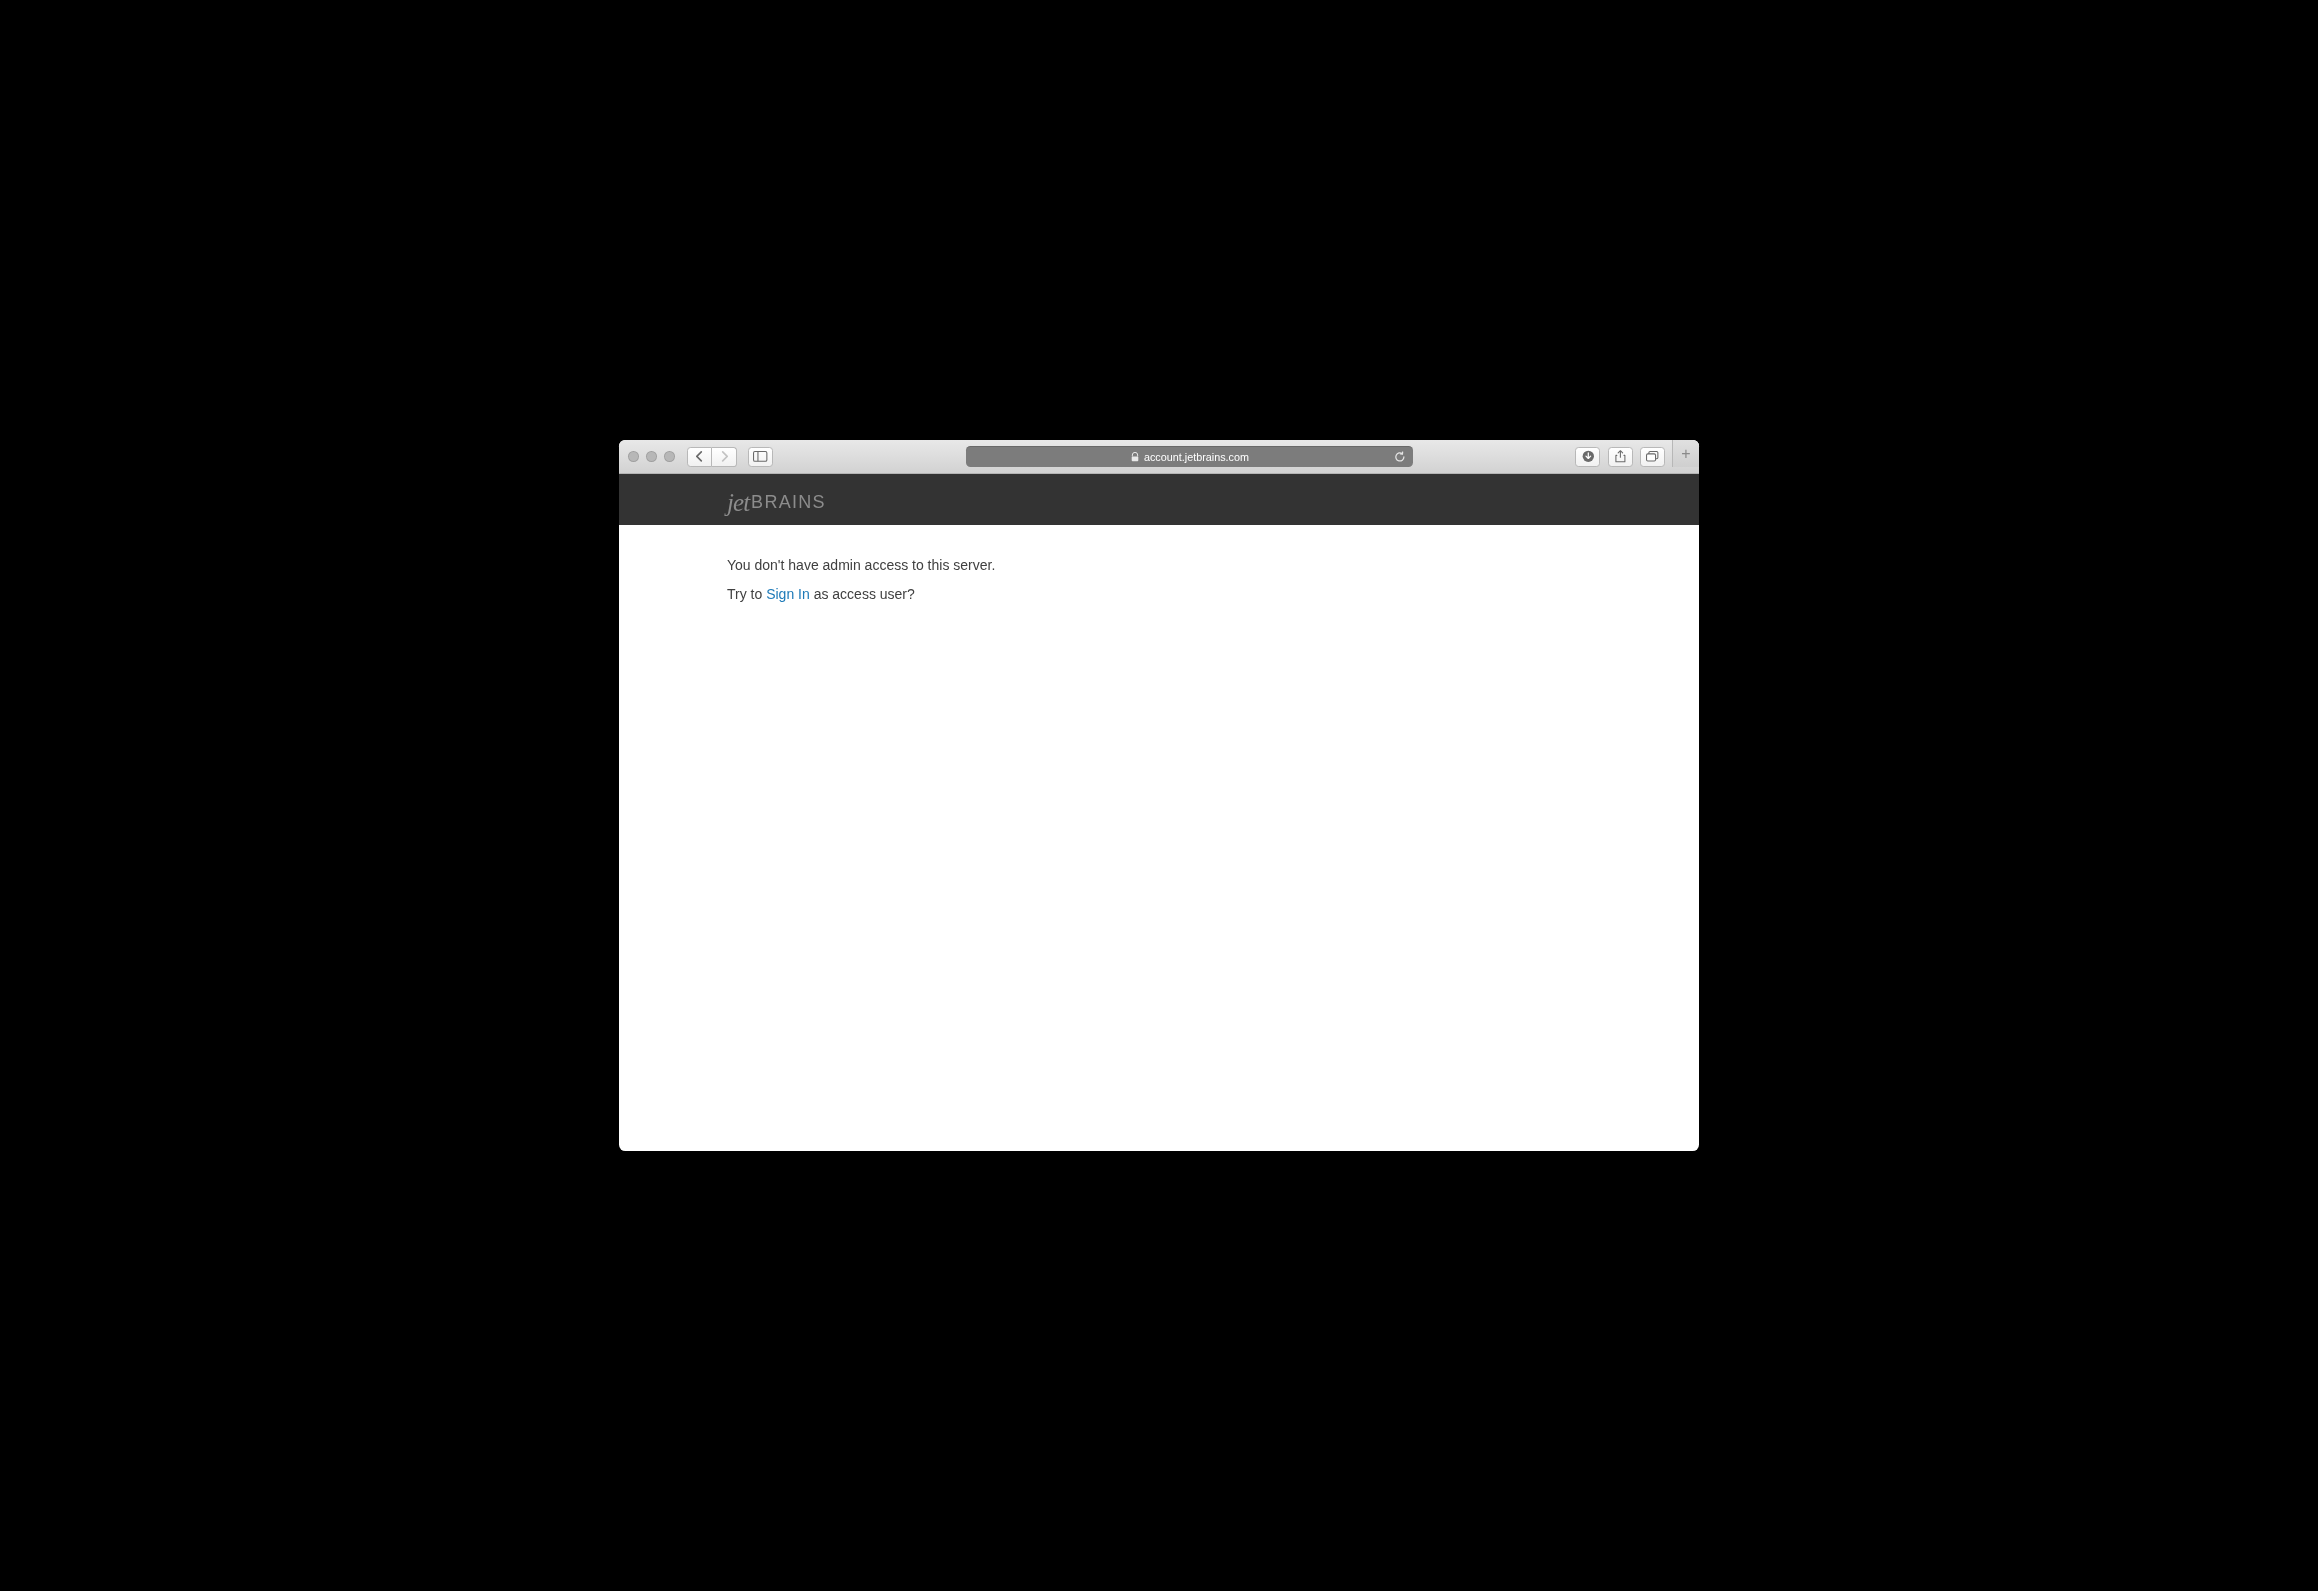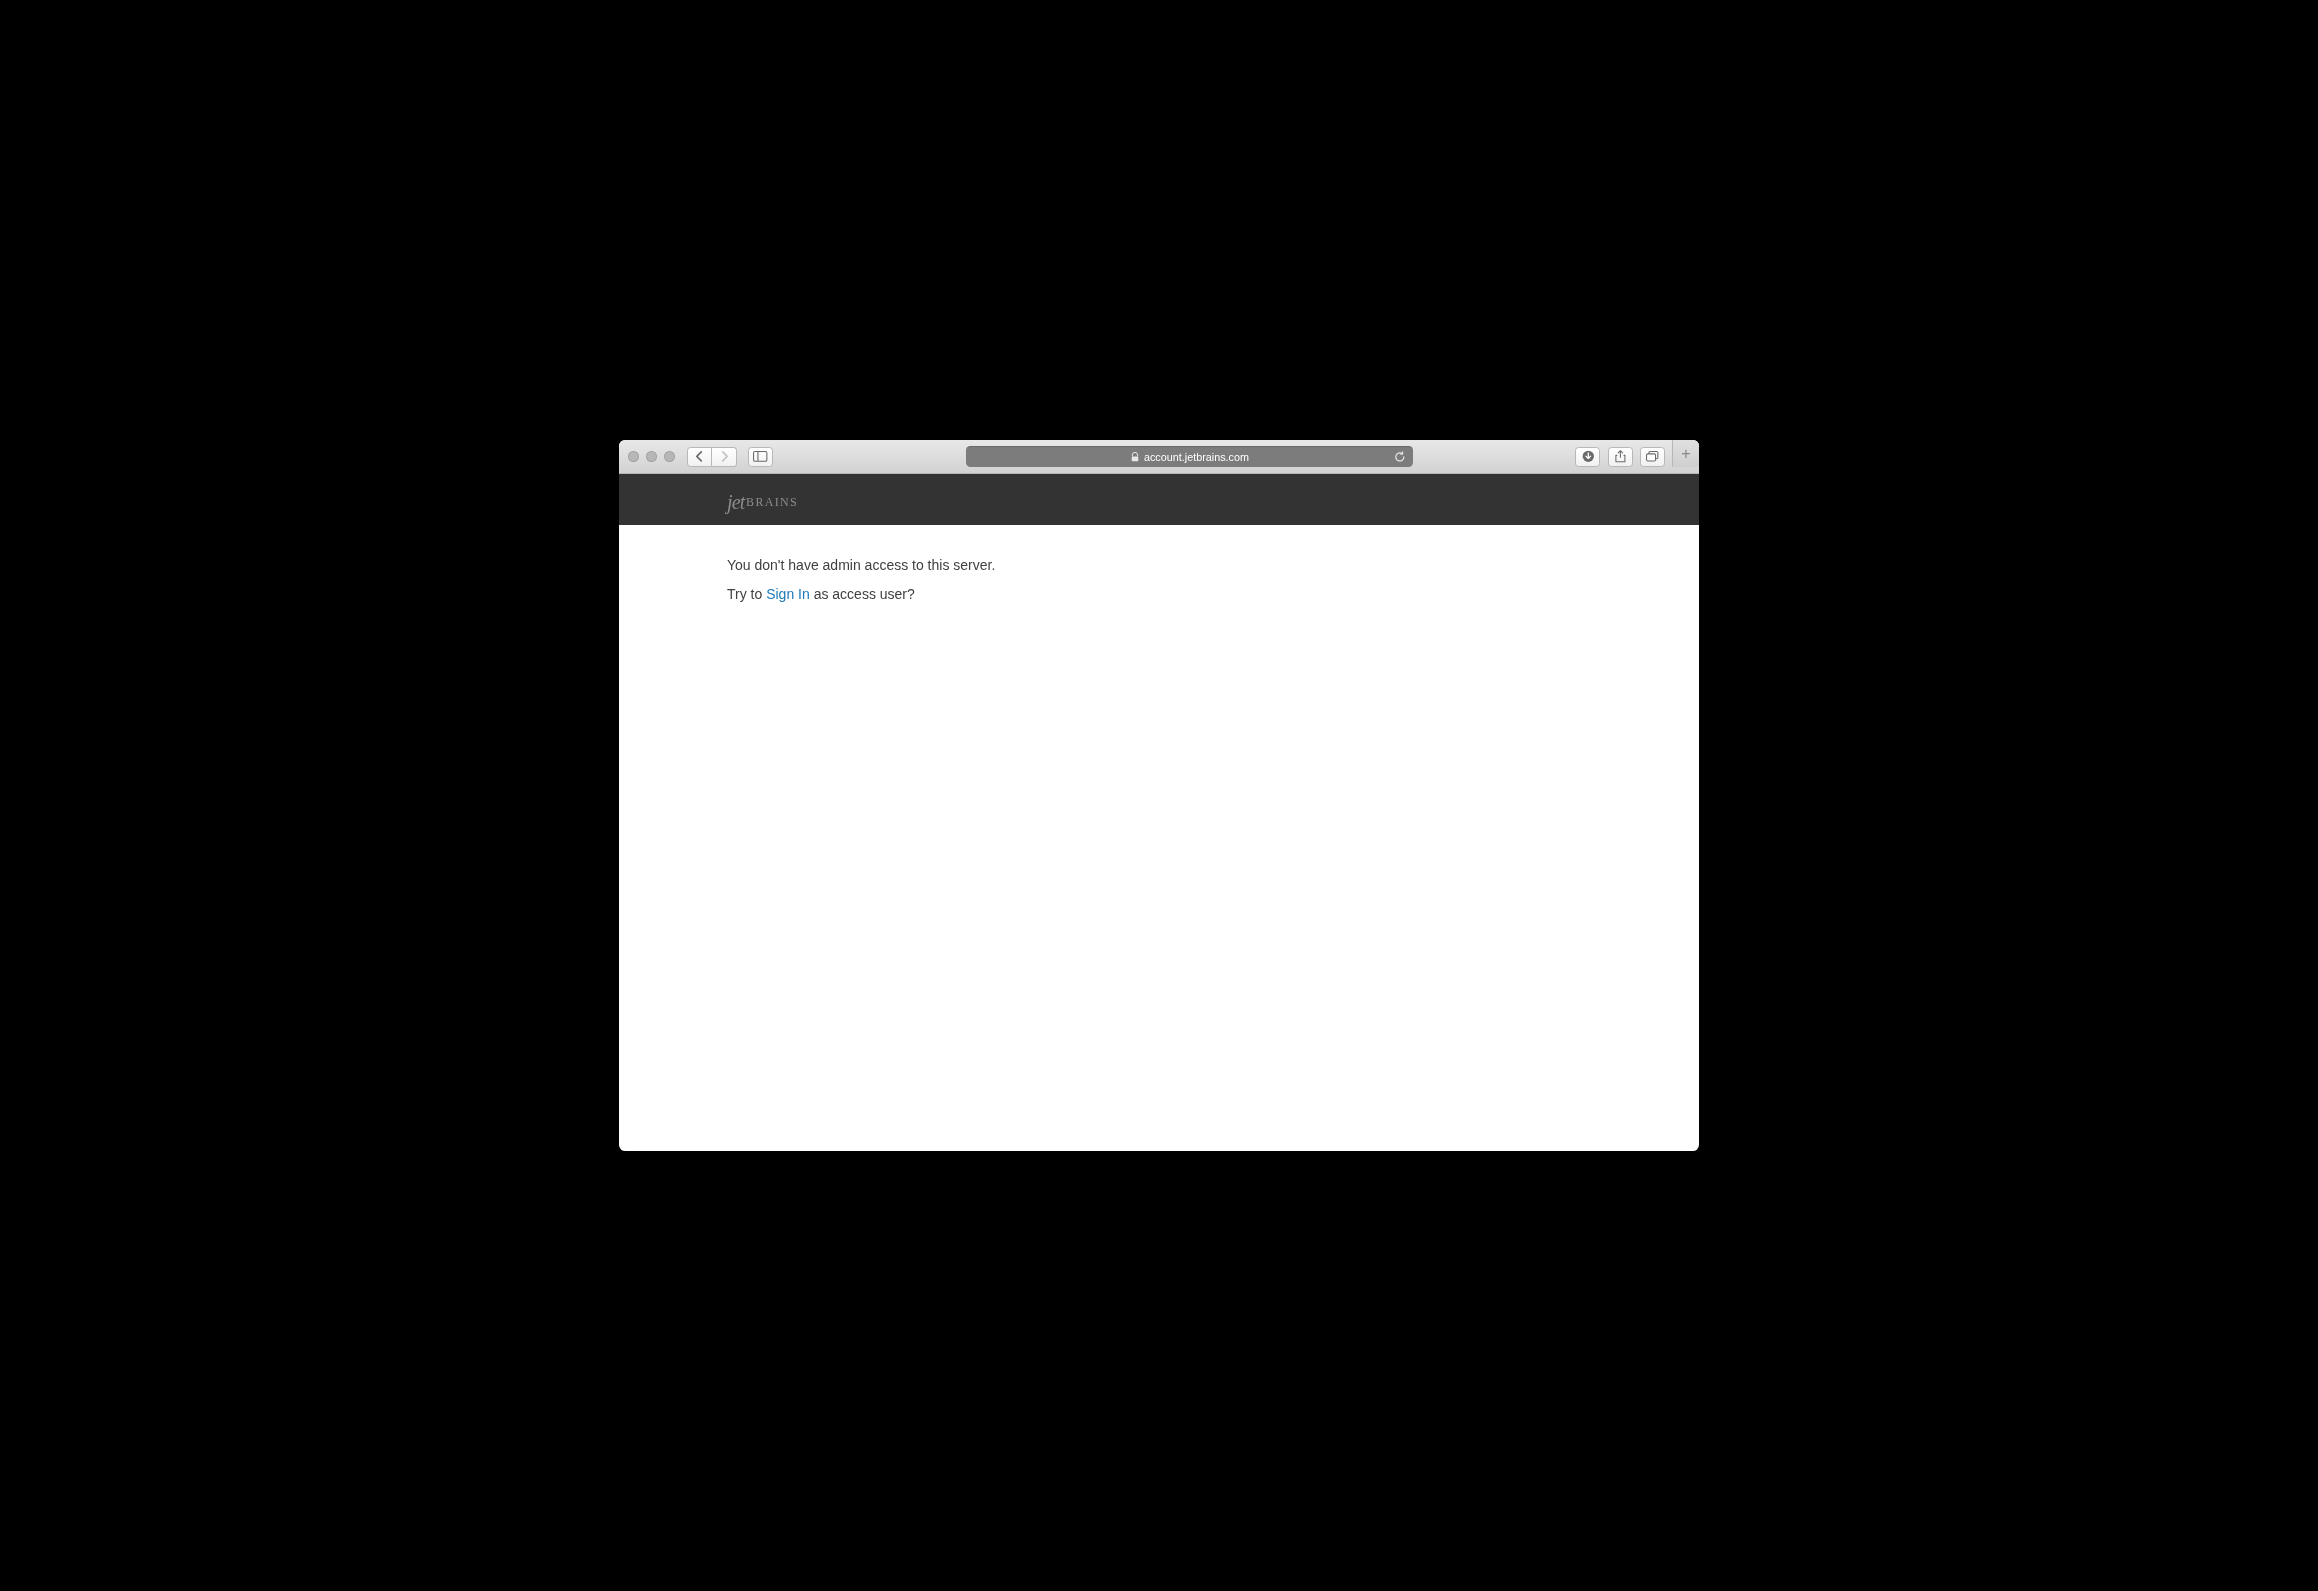--- a/index.html
+++ b/index.html
@@ -95,26 +95,26 @@
   .page-header {
     height:51px;
     background:#333333;
     display:flex; align-items:center;
     padding-left:108px;
   }
 
   .jb-logo{ display:flex; align-items:baseline; gap:1.8px; color:#8c8c8c; }
   .jb-script{
     font-family: "Brush Script MT","Segoe Script","Lucida Handwriting",cursive;
-    font-size:20px; font-style:italic; font-weight:500; letter-spacing:-0.9px;
+    font-size:25px; font-style:italic; font-weight:500; letter-spacing:-0.9px;
     transform:translateY(2.7px);
   }
   .jb-block{
-    font-family:Liberation Serif, serif;
-    font-size:12px; font-weight:400; letter-spacing:1.3px;
+    font-family:Liberation Sans, sans-serif;
+    font-size:18px; font-weight:400; letter-spacing:1.3px;
   }
 
   
   .content{
     padding:32px 108px;
     color:#333;
   }
   h1{
     font-weight:300;
     font-size:36px;

